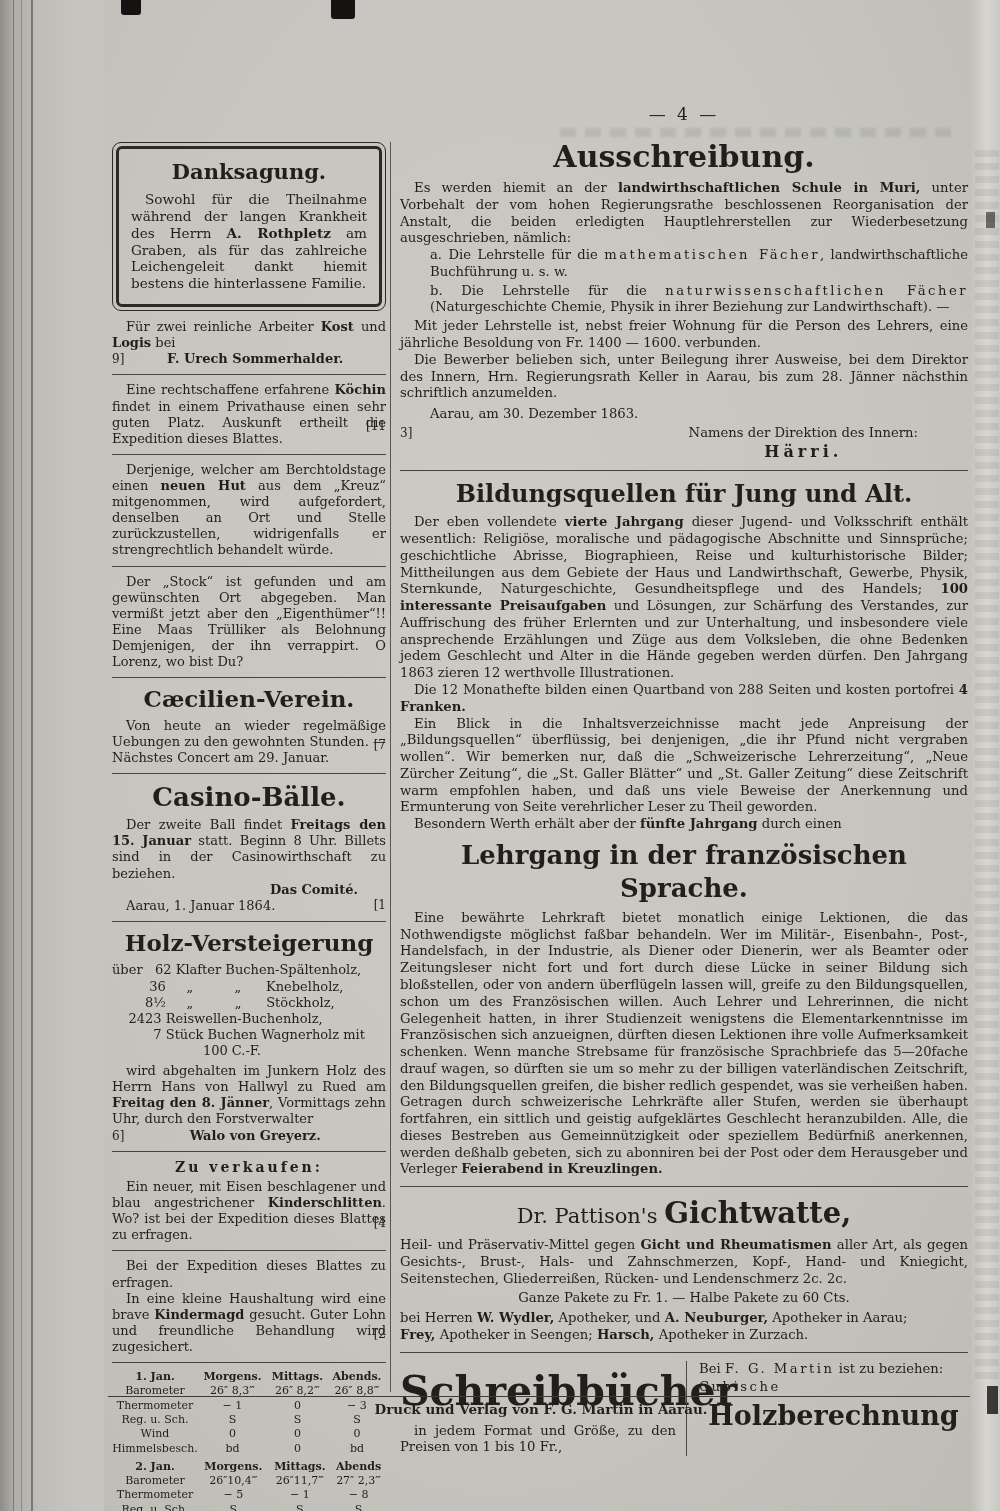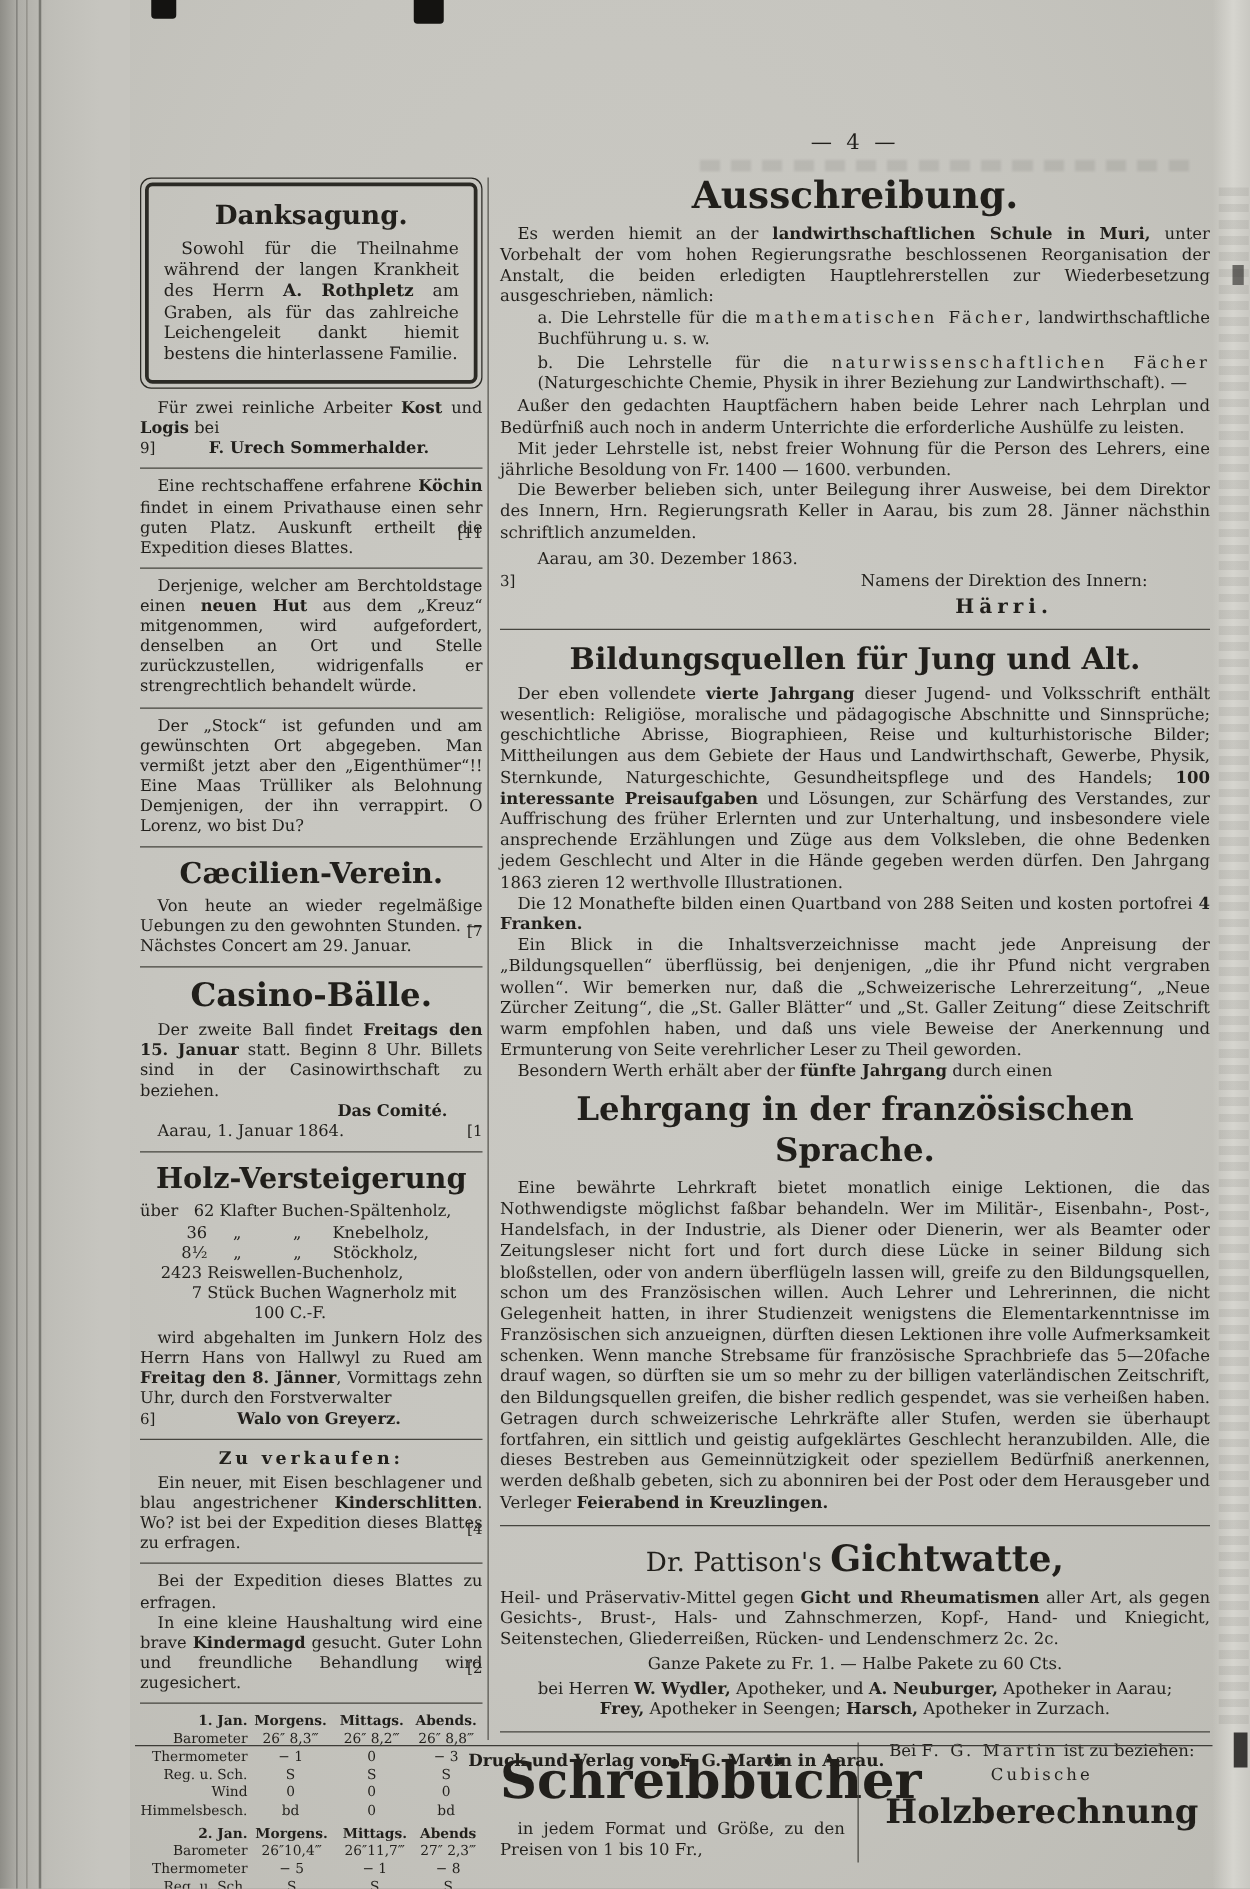--- a/index.html
+++ b/index.html
@@ -29,21 +29,21 @@
   
   .page-number { position:absolute; left:398px; top:104px; width:572px; text-align:center; font-size:17px; letter-spacing:3px; }
   .col-divider { position:absolute; left:390px; top:142px; width:1px; height:1250px; background:#57564f; }
   .col-left  { position:absolute; left:112px; top:142px; width:274px; font-size:13px; line-height:1.24; }
   .col-right { position:absolute; left:400px; top:138px; width:568px; font-size:13.2px; line-height:1.27; }
   .footer-rule { position:absolute; left:108px; top:1396px; width:862px; height:1px; background:#3c3b36; }
   .footer { position:absolute; left:112px; top:1401px; width:858px; text-align:center; font-size:13.5px; font-weight:600; }
 
   section { position:relative; }
   p.just { text-align:justify; text-indent:14px; }
-  .center { text-align:center; }
+  .center { }
   .b { font-weight:700; }
   .sp { letter-spacing:2.5px; }
   .pre { white-space:pre; }
   .sep { border-top:1px solid #45443e; margin:7px 0; }
   .sep-r { border-top:1px solid #45443e; margin:8px 0; }
   .row { display:flex; align-items:baseline; }
   .ref { font-size:12px; }
   .ref-br { position:absolute; right:0; bottom:13px; font-size:12px; }
   .sig { font-weight:700; }
   .sig-center { margin:0 auto; }
@@ -72,21 +72,21 @@
   .aus-item { margin-left:30px; text-align:justify; margin-bottom:2px; }
   .aus-date { margin:4px 0 2px 30px; }
   .sig-area { margin:2px 0 4px; }
   .sig-block { margin-left:auto; margin-right:50px; text-align:center; }
   .sig-name { font-weight:700; font-size:16px; letter-spacing:4px; }
 
   
   table.weather { width:100%; border-collapse:collapse; font-size:11px; line-height:1.3; margin-top:4px; }
   table.weather th { font-weight:700; text-align:center; font-size:11px; }
   table.weather td { text-align:center; }
-  table.weather .wl { text-align:right; width:86px; }
+  table.weather .wl { text-align:center; width:86px; }
 
   
   .right-sig { display:flex; } .right-sig .sig { margin-left:auto; margin-right:28px; }
   .date-row { display:flex; justify-content:space-between; padding-left:14px; }
 
   
   .gicht-body { text-align:justify; text-indent:0; }
   .prices { text-align:center; margin:3px 0; }
 
   
@@ -276,21 +276,20 @@
     </section>
   </div>
 
   <div class="col-right">
 
     <section>
       <h1 class="h-aus">Ausschreibung.</h1>
       <p class="just"><span>Es werden hiemit an der </span><span class="b">landwirthschaftlichen Schule in Muri,</span><span> unter Vorbehalt der vom hohen Regierungsrathe beschlossenen Reorganisation der Anstalt, die beiden erledigten Hauptlehrerstellen zur Wiederbesetzung ausgeschrieben, nämlich:</span></p>
       <p class="aus-item"><span>a. Die Lehrstelle für die </span><span class="sp">mathematischen Fächer</span><span>, landwirthschaftliche Buchführung u. s. w.</span></p>
       <p class="aus-item"><span>b. Die Lehrstelle für die </span><span class="sp">naturwissenschaftlichen Fächer</span><span> (Naturgeschichte Chemie, Physik in ihrer Beziehung zur Landwirthschaft). —</span></p>
-      <p class="just">Außer den gedachten Hauptfächern haben beide Lehrer nach Lehrplan und Bedürfniß auch noch in anderm Unterrichte die erforderliche Aushülfe zu leisten.</p>
       <p class="just">Mit jeder Lehrstelle ist, nebst freier Wohnung für die Person des Lehrers, eine jährliche Besoldung von Fr. 1400 — 1600. verbunden.</p>
       <p class="just">Die Bewerber belieben sich, unter Beilegung ihrer Ausweise, bei dem Direktor des Innern, Hrn. Regierungsrath Keller in Aarau, bis zum 28. Jänner nächsthin schriftlich anzumelden.</p>
       <p class="aus-date">Aarau, am 30. Dezember 1863.</p>
       <div class="row sig-area">
         <span class="ref">3]</span>
         <div class="sig-block">
           <div>Namens der Direktion des Innern:</div>
           <div class="sig-name">Härri.</div>
         </div>
       </div>

